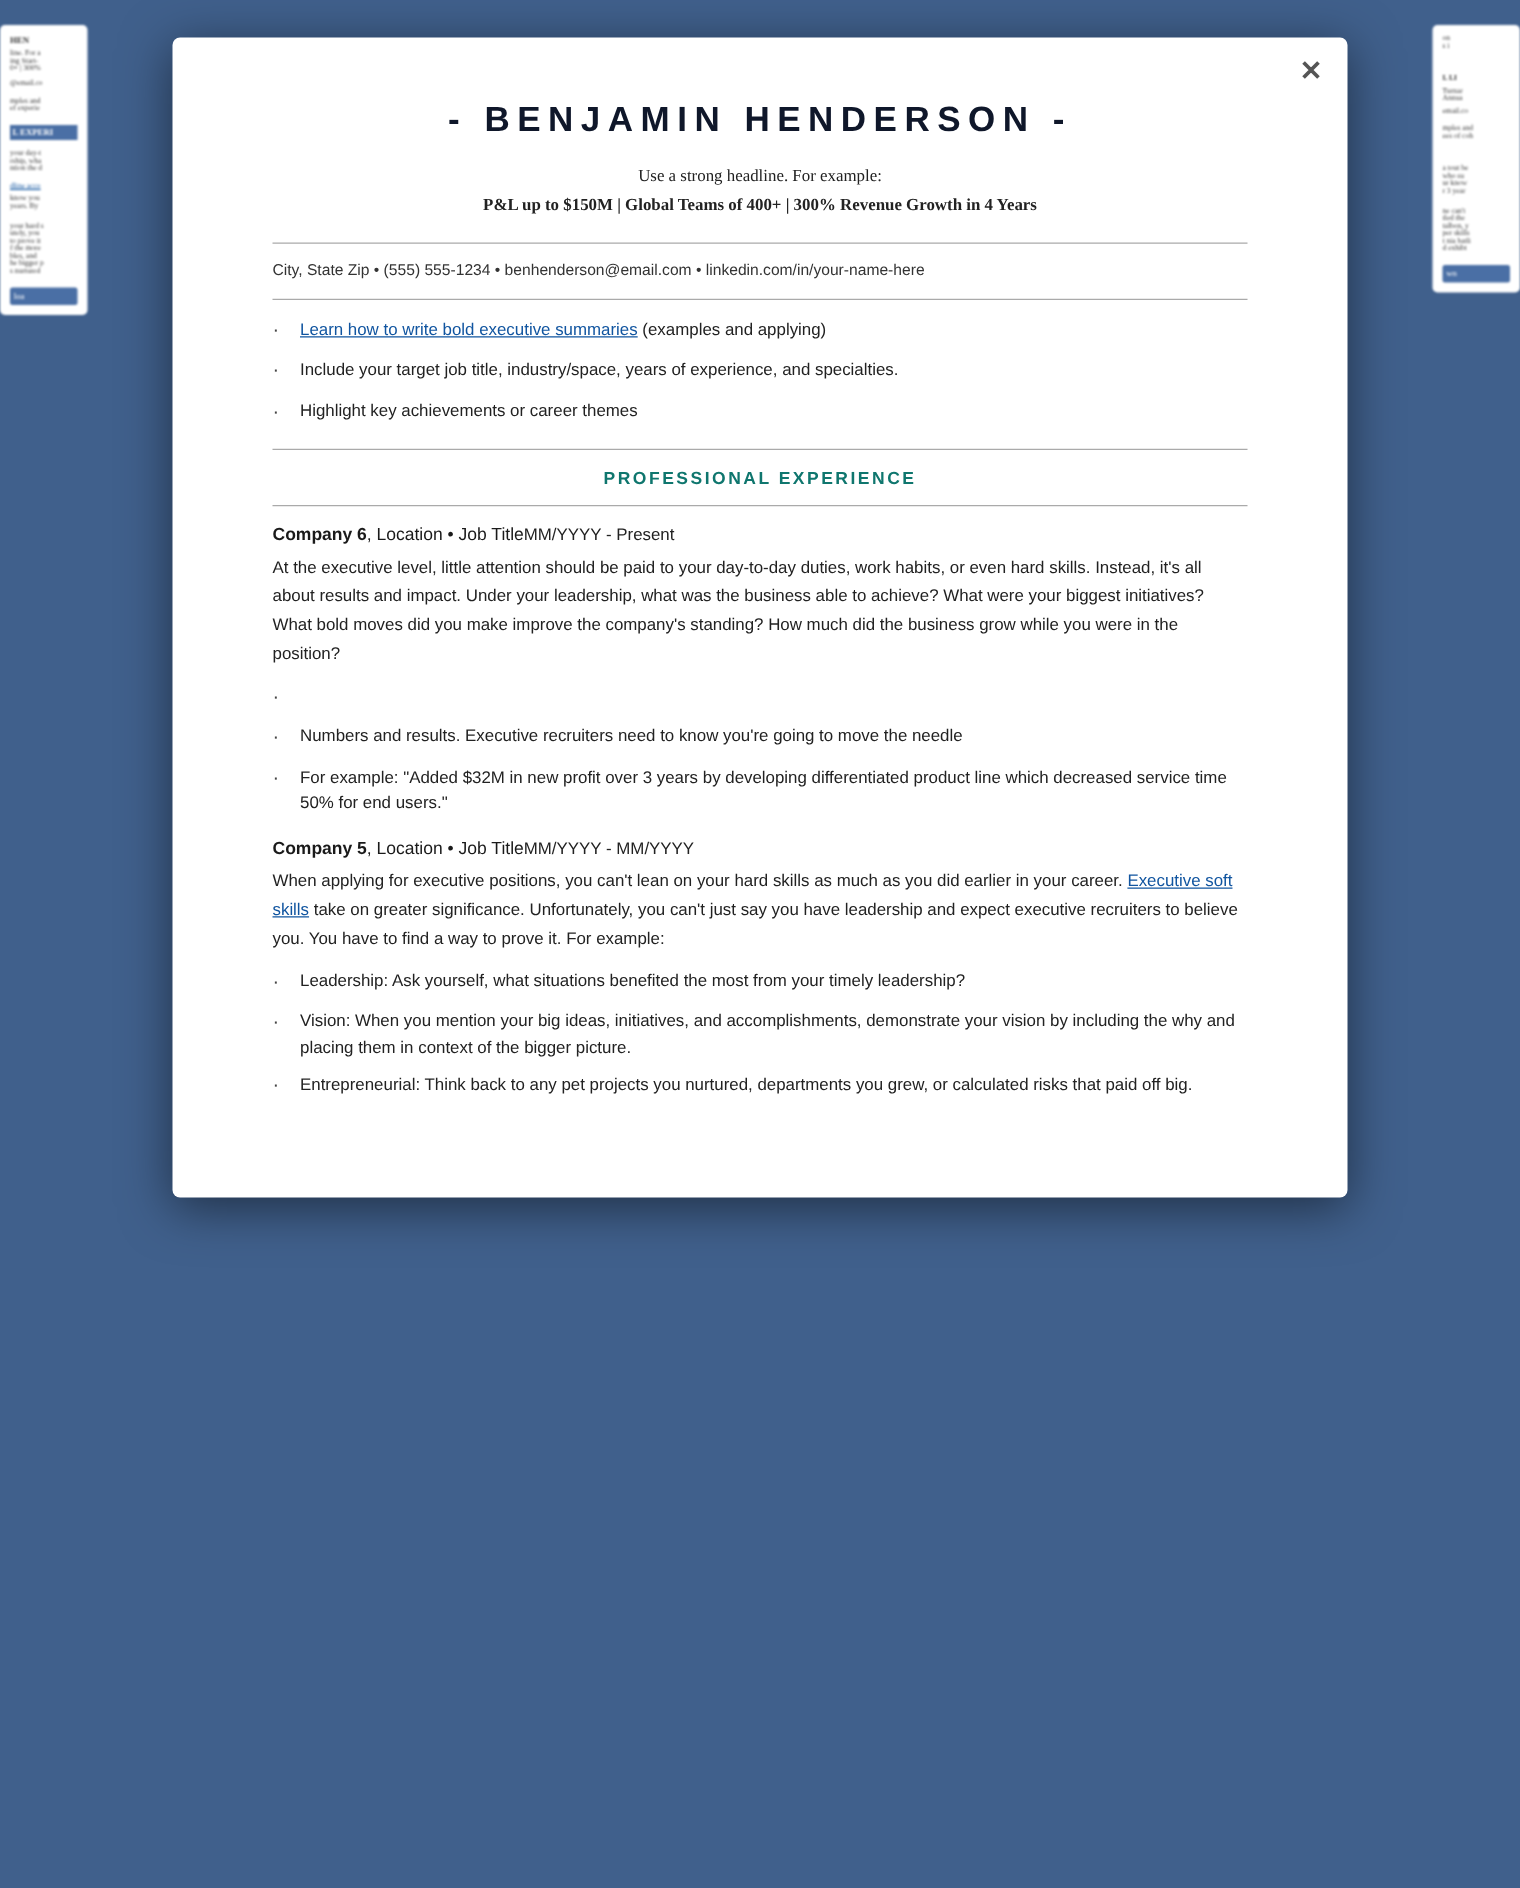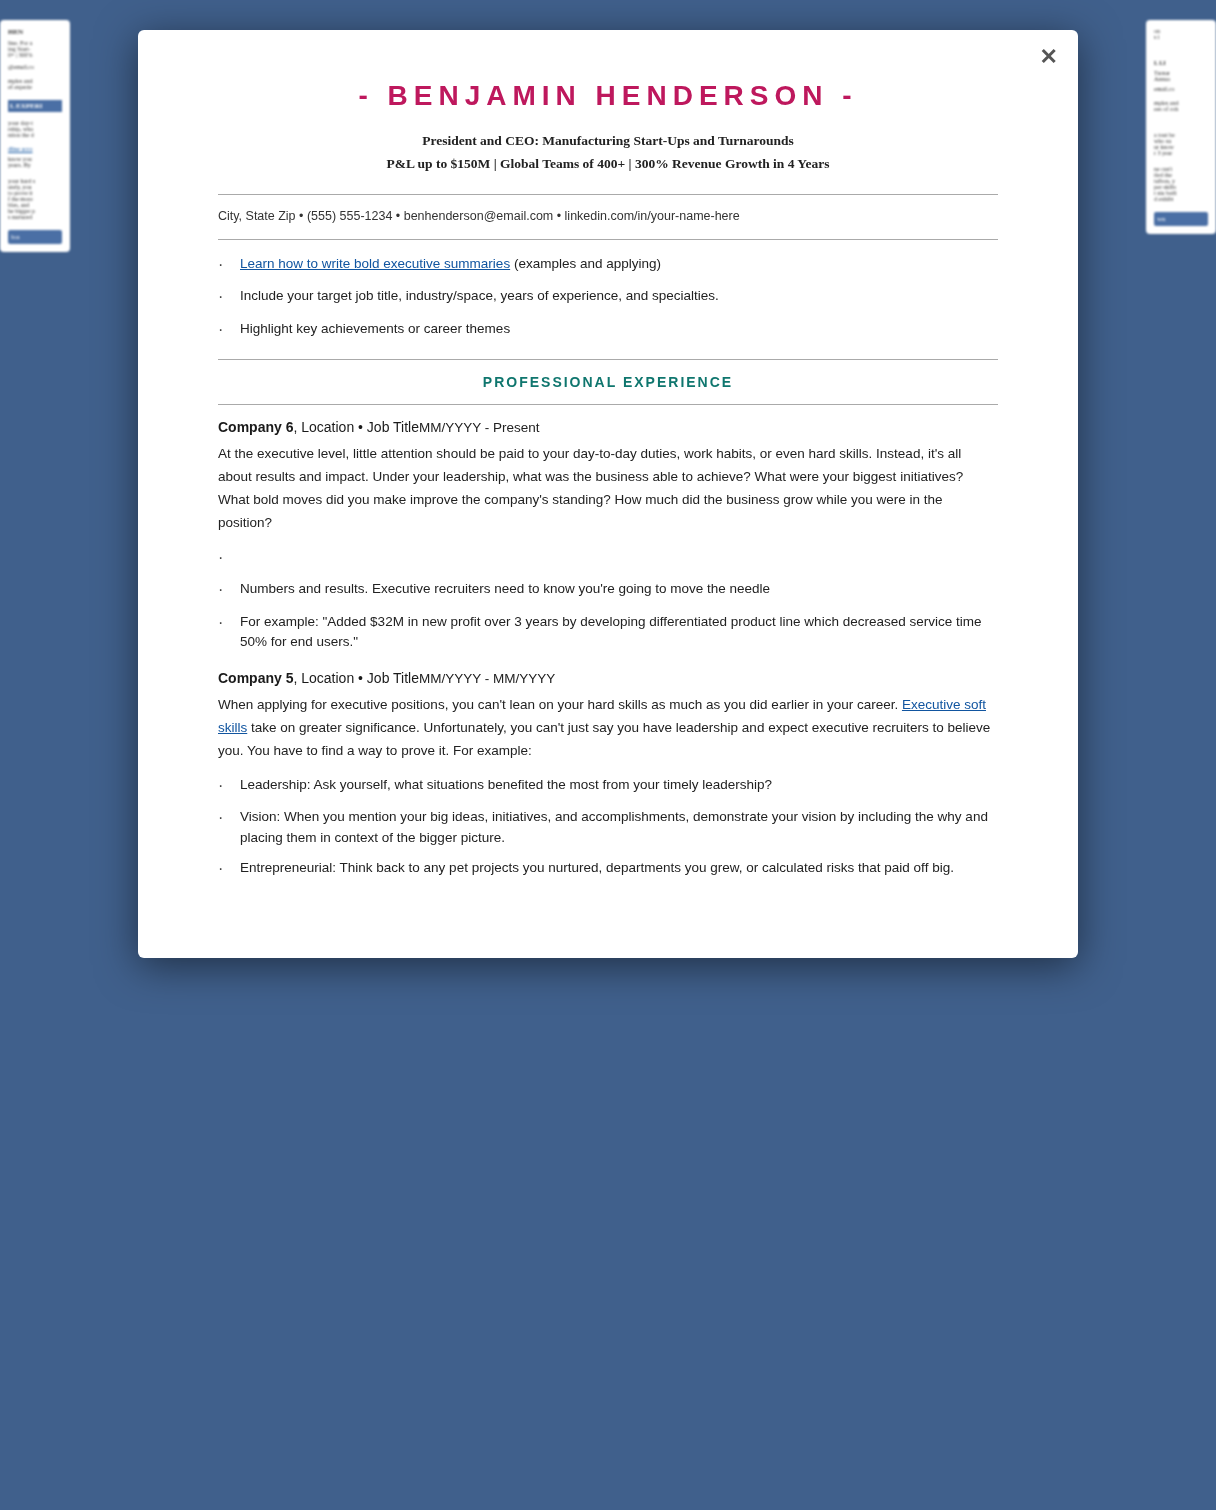--- a/index.html
+++ b/index.html
@@ -74,21 +74,21 @@
       font-weight: bold;
       line-height: 1;
     }
 
     
     .resume-name {
       text-align: center;
       font-size: 28px;
       font-weight: bold;
       letter-spacing: 6px;
-      color: #be185d;
+      color: #0f172a;
       margin-bottom: 18px;
       font-family: 'Arial', sans-serif;
     }
 
     .resume-headline {
       text-align: center;
       font-size: 13.5px;
       line-height: 1.7;
       color: #222;
       margin-bottom: 18px;
@@ -218,21 +218,21 @@
 </div>
 
 <div class="page-wrapper">
   <div class="modal">
 
     <button class="close-btn">✕</button>
 
     <div class="resume-name">- BENJAMIN HENDERSON -</div>
 
     <div class="resume-headline">
-      <div class="bold-line" style="font-weight:bold;">President and CEO: Manufacturing Start-Ups and Turnarounds</div>
+      <div>Use a strong headline. For example:</div>
       <div class="bold-line" style="font-weight:bold;">P&amp;L up to $150M | Global Teams of 400+ | 300% Revenue Growth in 4 Years</div>
     </div>
 
     <hr class="section-divider">
 
     <div class="contact-line">City, State Zip • (555) 555-1234 • benhenderson@email.com • linkedin.com/in/your-name-here</div>
 
     <hr class="section-divider">
 
     <div class="bullet-section">

